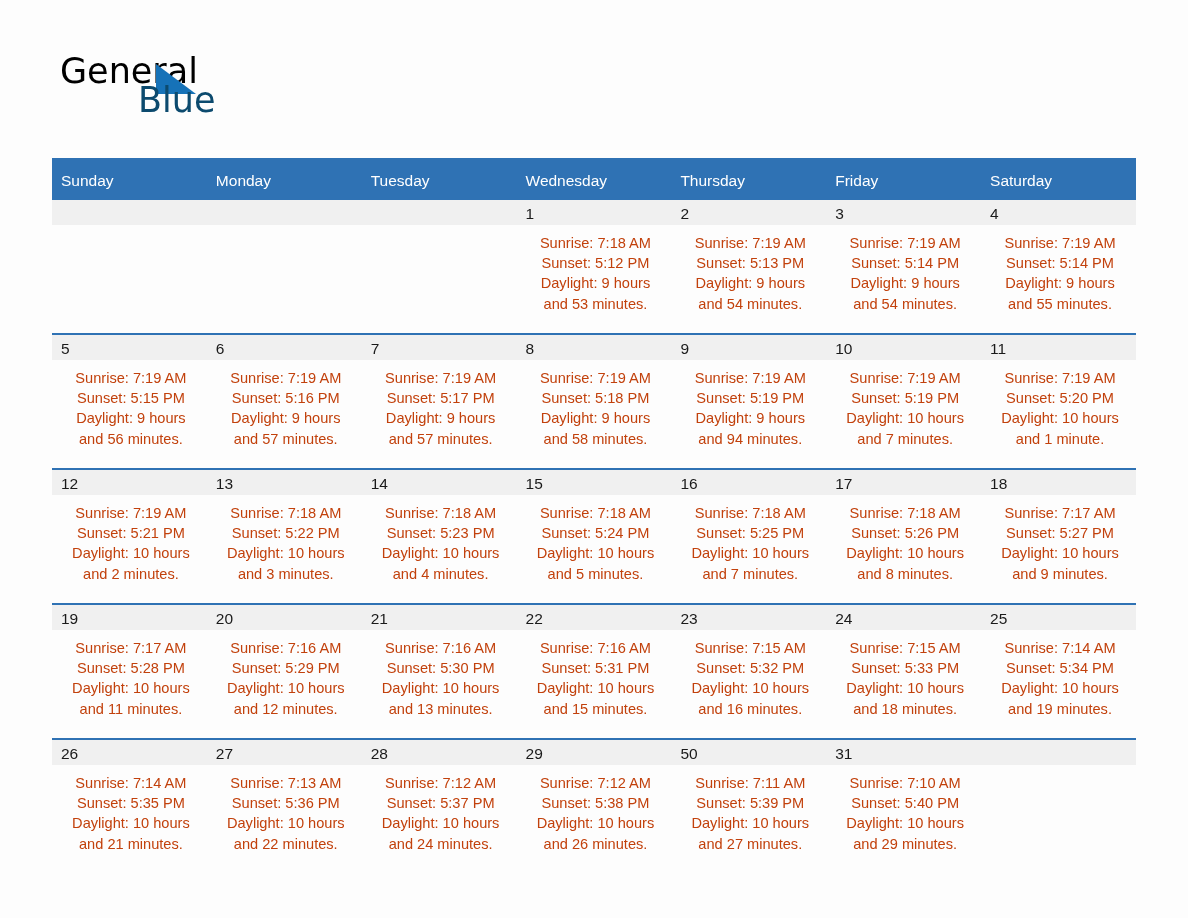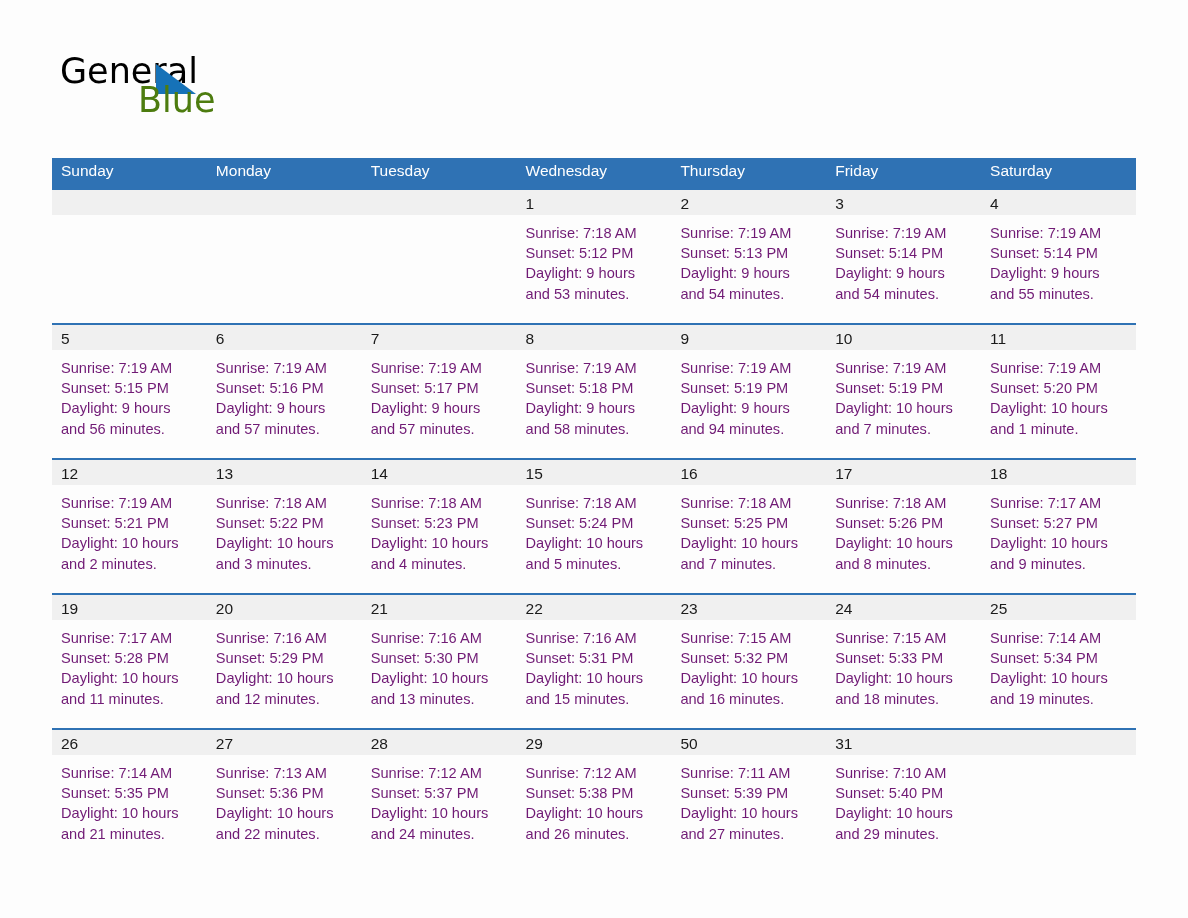--- a/index.html
+++ b/index.html
@@ -49,21 +49,21 @@
     color: #000000;
     font-family: "DejaVu Sans", sans-serif;
     font-weight: 400;
     line-height: 38px;
   }
   .logo-blue {
     position: absolute;
     left: 78px;
     top: 29px;
     font-size: 35px;
-    color: #4d7c0f;
+    color: #0c4a6e;
     font-family: "DejaVu Sans", sans-serif;
     font-weight: 400;
     line-height: 38px;
   }
   .logo-tri {
     position: absolute;
     left: 96px;
     top: 12px;
     width: 40px;
     height: 30px;
@@ -104,21 +104,21 @@
     width: 1084px;
   }
   table.cal col { width: 154.857px; }
 
   thead th {
     background: #2f72b4;
     color: #ffffff;
     font-size: 15.5px;
     font-weight: 400;
     text-align: left;
-    padding: 4px 0 8px 9px;
+    padding: 14px 0 8px 9px;
     height: 18px;
     vertical-align: middle;
     border: none;
   }
 
   tbody td {
     vertical-align: top;
     padding: 0;
     border-top: 2px solid #2f72b4;
     background: #fdfdfd;
@@ -132,21 +132,22 @@
     padding: 4px 0 0 9px;
     box-sizing: border-box;
     font-size: 15.5px;
     color: #1a1a1a;
     line-height: 20px;
   }
   .cell-body {
     padding: 8px 6px 0 9px;
     font-size: 14.6px;
     line-height: 20.2px;
-    color: #701a75;
+    color: #c2410c;
+    text-align: center;
   }
   .cell-body div { white-space: nowrap; }
   .cell-empty .daynum-band { color: transparent; }
 </style>
 </head>
 <body>
 
 <div class="page">
 
   <div class="header">

